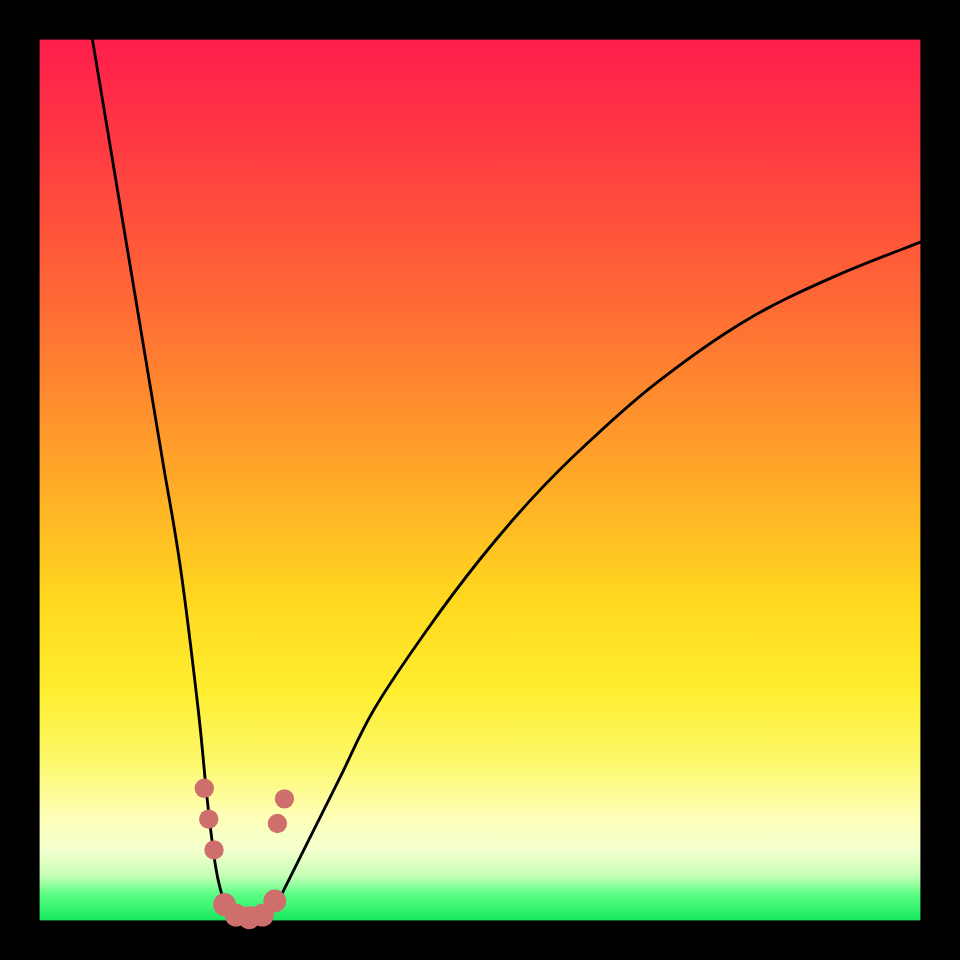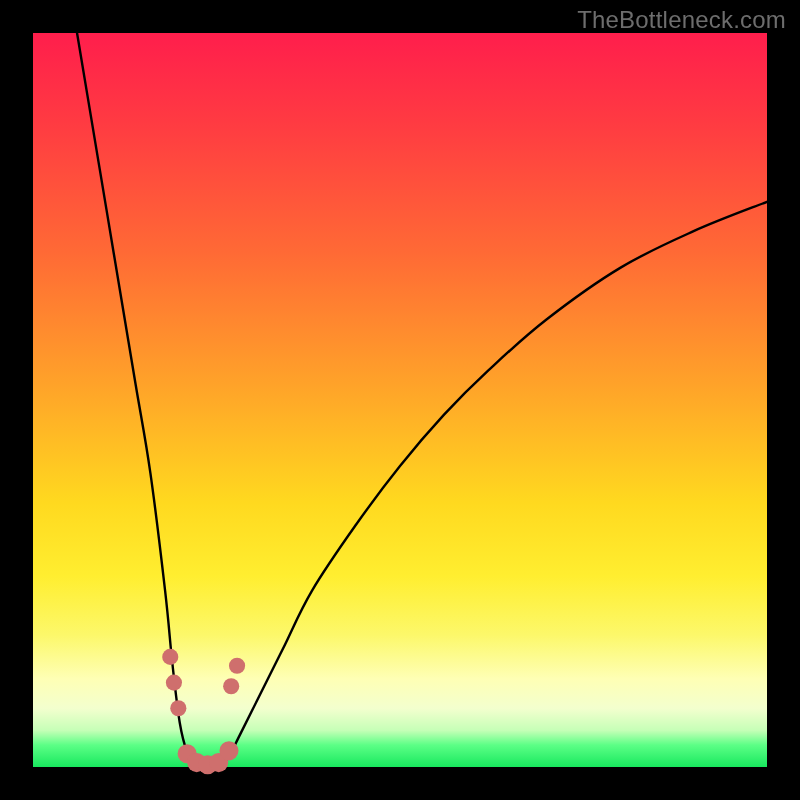--- a/index.html
+++ b/index.html
@@ -58,21 +58,20 @@
     width: 734px;
     height: 734px;
     overflow: visible;
   }
 </style>
 </head>
 <body>
 
 <div class="frame">
 
-  <div class="watermark">TheBottleneck.com</div>
 
   <div class="plot">
     <svg class="curves" viewBox="0 0 734 734" preserveAspectRatio="none">
       <path id="curve-path" fill="none" stroke="#000" stroke-width="2.4" stroke-linecap="round" stroke-linejoin="round" d="M 44.04 0 C 46.6824 15.854400000000007 53.435199999999995 56.371200000000044 58.72 88.08000000000004 C 64.0048 119.78880000000004 68.1152 144.45119999999997 73.4 176.15999999999997 C 78.68480000000001 207.86879999999996 82.7952 232.5312 88.08 264.24 C 93.3648 295.9488 97.4752 320.6112 102.76 352.32 C 108.04480000000001 384.0288 112.1552 403.40639999999996 117.44 440.4 C 122.7248 477.3936 128.1564 523.4888000000001 132.12 557.84 C 136.08360000000002 592.1912 136.8176 607.4584 139.46 631.24 C 142.10240000000002 655.0216 144.1576 674.1056 146.8 689.96 C 149.44240000000002 705.8144000000001 151.49759999999998 712.0534 154.14 719.32 C 156.7824 726.5866000000001 158.83759999999998 727.6876000000001 161.48 730.33 C 164.1224 732.9724 166.17759999999998 733.3394 168.82 734 C 171.4624 734.6606 173.5176 734 176.16 734 C 178.8024 734 180.8576 734.6606 183.5 734 C 186.1424 733.3394 188.1976 732.9724 190.84 730.33 C 193.4824 727.6876000000001 195.5376 723.9442 198.18 719.32 C 200.82240000000002 714.6958000000001 201.55640000000002 712.5672 205.52 704.64 C 209.4836 696.7128 212.2728 691.1344 220.2 675.28 C 228.1272 659.4255999999999 238.99040000000002 637.6991999999999 249.56000000000003 616.56 C 260.12960000000004 595.4208 265.708 580.3004000000001 278.92 557.84 C 292.132 535.3796 307.1056 514.2404 322.96 491.78 C 338.8144 469.3196 351.1456 452.878 367 433.06 C 382.8544 413.242 395.1856 398.8556 411.04 381.68 C 426.8944 364.50440000000003 436.5832 354.8156 455.08 337.64 C 473.5768 320.46439999999996 490.01839999999993 304.7568 513.8 286.26 C 537.5816 267.7632 560.7760000000001 250.73439999999994 587.2 234.87999999999994 C 613.624 219.02559999999994 634.176 210.07080000000008 660.6 198.18000000000006 C 687.024 186.28920000000005 720.788 174.10479999999995 734 168.81999999999994"></path>
       <g id="marker-group">
           <circle cx="137.258" cy="623.9" r="8.074000000000002" fill="#cf6f6d"></circle>
           <circle cx="140.928" cy="649.59" r="8.074000000000002" fill="#cf6f6d"></circle>
           <circle cx="145.332" cy="675.28" r="8.074000000000002" fill="#cf6f6d"></circle>
           <circle cx="154.14" cy="720.788" r="9.542000000000002" fill="#cf6f6d"></circle>
           <circle cx="163.68200000000002" cy="729.596" r="9.542000000000002" fill="#cf6f6d"></circle>

